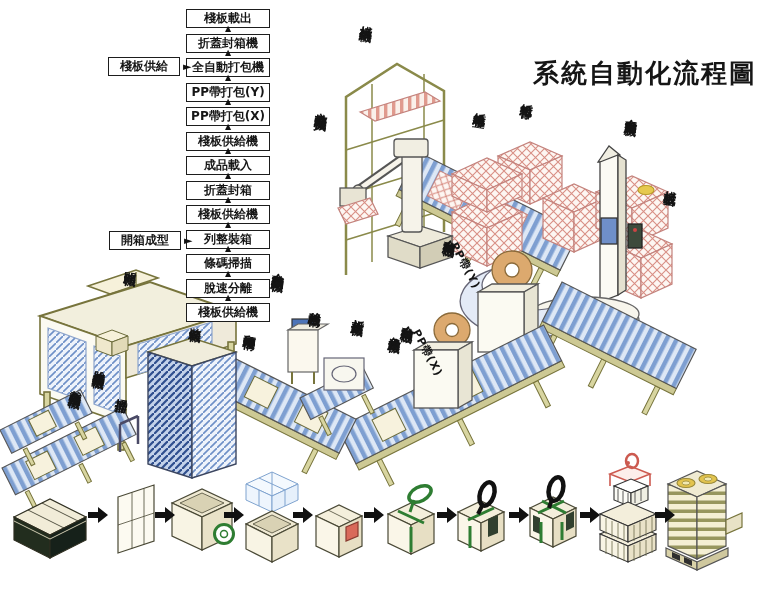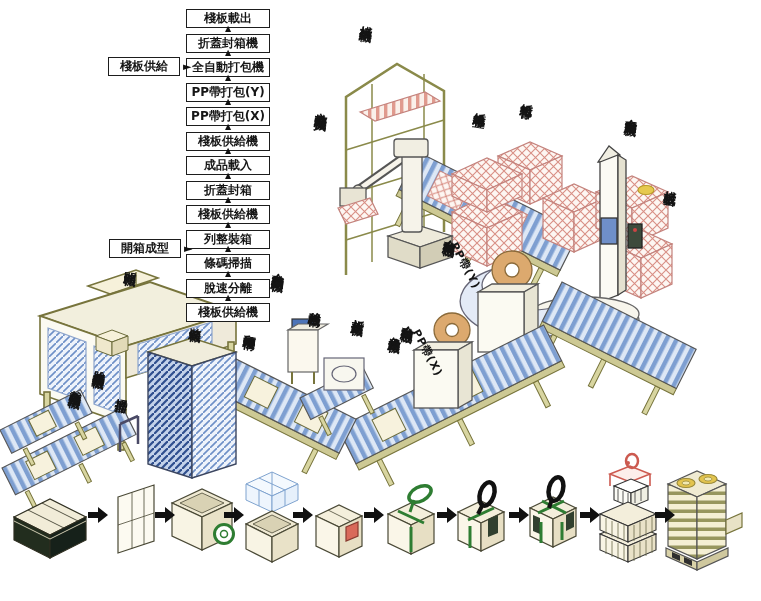--- a/index.html
+++ b/index.html
@@ -20,21 +20,21 @@
            font-size:8px;line-height:8px;color:#111;}
   .steps-col div.step:first-of-type .uparrow{visibility:hidden;}
   
   .side-wrap{position:absolute;inset:0;z-index:6;}
   .side-input{position:absolute;display:flex;align-items:center;gap:3px;}
   .side-box{height:17px;min-width:64px;padding:0 3px;background:#fff;border:1.5px solid #1d1d1d;
             display:flex;align-items:center;justify-content:center;
             font-size:12px;font-weight:bold;white-space:nowrap;}
   .side-arrow{font-size:11px;color:#111;line-height:11px;}
   .side-wrap div.side-input:nth-of-type(1){left:108px;top:57px;}
-  .side-wrap div.side-input:nth-of-type(2){left:109px;top:231px;margin-top:8px;}
+  .side-wrap div.side-input:nth-of-type(2){left:109px;top:231px;}
   
   .mlabels{position:absolute;inset:0;z-index:4;pointer-events:none;}
   .mlabel{position:absolute;writing-mode:vertical-rl;text-orientation:upright;
           font-size:12.5px;font-weight:bold;letter-spacing:1px;line-height:13px;
           color:#141414;transform-origin:top center;white-space:nowrap;}
   .mlabels div:nth-of-type(1){left:362px;top:16px;transform:rotate(7deg);}
   .mlabels div:nth-of-type(2){left:317px;top:103px;transform:rotate(7deg);}
   .mlabels div:nth-of-type(3){left:476px;top:103px;transform:rotate(9deg);}
   .mlabels div:nth-of-type(4){left:523px;top:94px;transform:rotate(9deg);}
   .mlabels div:nth-of-type(5){left:627px;top:109px;transform:rotate(7deg);}
@@ -395,20 +395,21 @@
         <polygon transform="translate(293 0)" points="0,512 10,512 10,507 20,515 10,523 10,518 0,518"></polygon>
         <polygon transform="translate(364 0)" points="0,512 10,512 10,507 20,515 10,523 10,518 0,518"></polygon>
         <polygon transform="translate(437 0)" points="0,512 10,512 10,507 20,515 10,523 10,518 0,518"></polygon>
         <polygon transform="translate(509 0)" points="0,512 10,512 10,507 20,515 10,523 10,518 0,518"></polygon>
         <polygon transform="translate(580 0)" points="0,512 10,512 10,507 20,515 10,523 10,518 0,518"></polygon>
         <polygon transform="translate(655 0)" points="0,512 10,512 10,507 20,515 10,523 10,518 0,518"></polygon>
       </g>
     </g>
   </svg>
 
+  <div class="title">系統自動化流程圖</div>
 
   <div class="steps-col">
 
       <div class="step">
 
         <span>棧板載出</span>
       </div>
 
       <div class="step">
         <span class="uparrow">▲</span>

